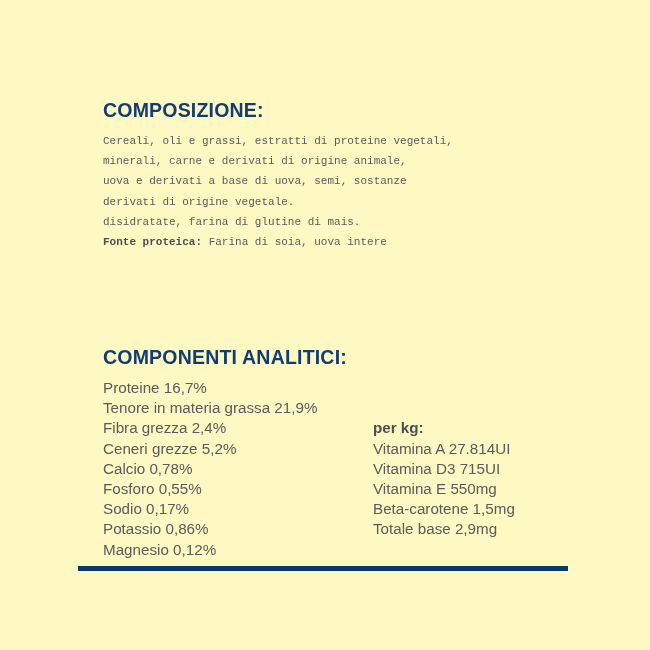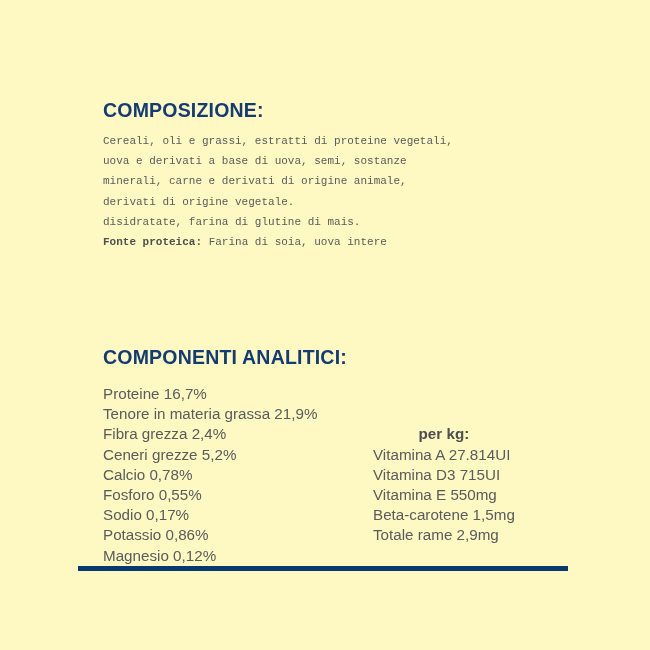--- a/index.html
+++ b/index.html
@@ -62,21 +62,21 @@
   }
 
   .lead-in {
     font-weight: bold;
     color: #4d4e50;
   }
 
   
   .analytical-columns {
     position: relative;
-    margin-top: 15px;
+    margin-top: 9px;
     height: 170px;
     text-decoration: underline;
   }
 
   .col {
     position: absolute;
     top: 0;
   }
 
   .col-left {
@@ -100,21 +100,20 @@
     color: #5a5b5d;
     white-space: nowrap;
   }
 
   .per-kg-label {
     font-size: 15.2px;
     line-height: 20.2px;
     font-weight: bold;
     color: #4d4e50;
     white-space: nowrap;
-    text-align: center;
   }
 
   
   .bottom-rule {
     position: absolute;
     left: 78px;
     top: 566px;
     width: 490px;
     height: 5px;
     background: #07386e;
@@ -123,22 +122,22 @@
 </head>
 <body>
 
 <div class="label-sheet">
 
   <section class="section-composition">
     <h2 class="section-heading">COMPOSIZIONE:</h2>
 
     <p class="body-text">
       <span class="line">Cereali, oli e grassi, estratti di proteine vegetali,</span>
+      <span class="line">minerali, carne e derivati di origine animale,</span>
       <span class="line">uova e derivati a base di uova, semi, sostanze</span>
-      <span class="line">minerali, carne e derivati di origine animale,</span>
       <span class="line">derivati di origine vegetale.</span>
     </p>
 
     <p class="body-text">
       <span class="line">disidratate, farina di glutine di mais.</span>
       <span class="line"><span class="lead-in">Fonte proteica:</span><span> Farina di soia, uova intere</span></span>
     </p>
   </section>
 
   <section class="section-analytical">
@@ -160,21 +159,21 @@
         </ul>
       </div>
 
       <div class="col col-right">
         <div class="per-kg-label">per kg:</div>
         <ul class="nutrient-list">
           <li>Vitamina A 27.814UI</li>
           <li>Vitamina D3 715UI</li>
           <li>Vitamina E 550mg</li>
           <li>Beta-carotene 1,5mg</li>
-          <li>Totale rame 2,9mg</li>
+          <li>Totale base 2,9mg</li>
         </ul>
       </div>
 
     </div>
   </section>
 
   <div class="bottom-rule"></div>
 
 </div>
 

